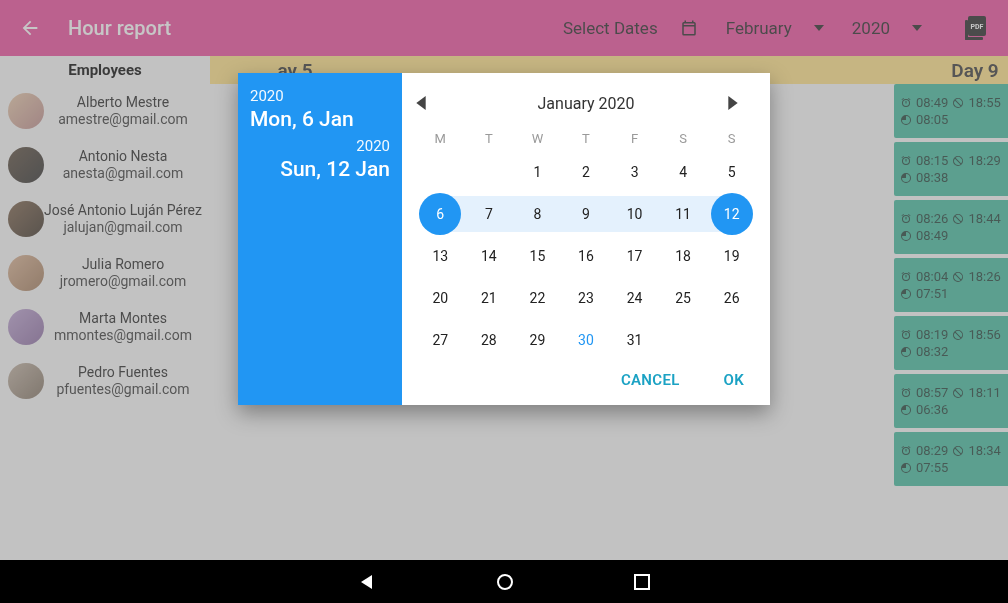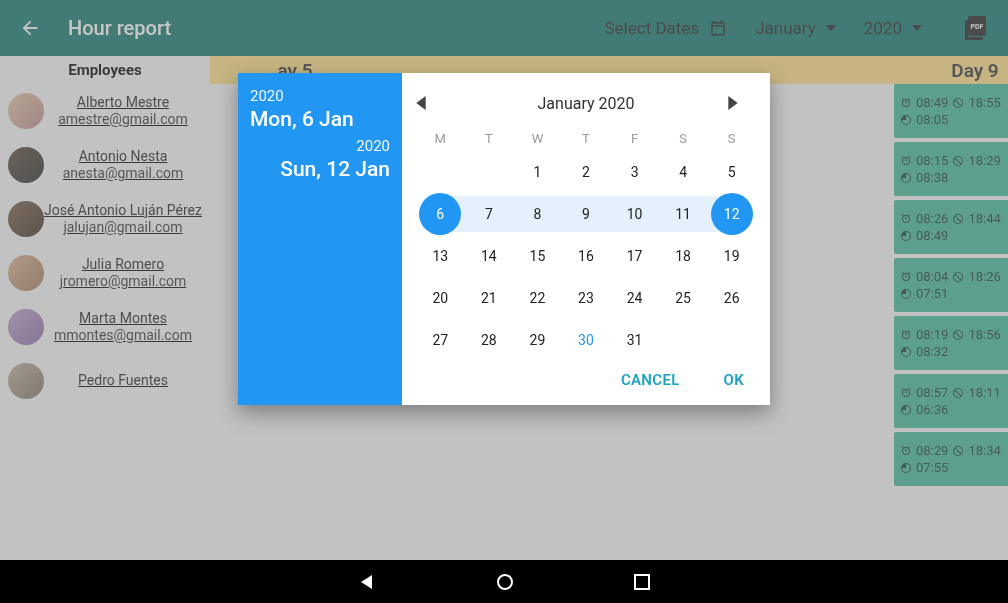--- a/index.html
+++ b/index.html
@@ -1,27 +1,27 @@
 <!DOCTYPE html>
 <html><head>
 <meta charset="utf-8">
 <style>
 * { margin:0; padding:0; box-sizing:border-box; font-family:Roboto,Arial,sans-serif; -webkit-font-smoothing:antialiased; }
 html,body { width:1008px; height:603px; background:#000; overflow:hidden; }
 .app { width:1008px; height:560px; background:#f8f8f8; position:relative; }
-.topbar { height:56px; background:#0f766e; display:flex; align-items:center; padding:0 16px; color:#fff; }
+.topbar { height:56px; background:#ec4899; display:flex; align-items:center; padding:0 16px; color:#fff; }
 .topbar .back { width:28px; height:28px; display:flex; align-items:center; justify-content:center; margin-right:24px; }
 .topbar .title { font-size:20px; font-weight:500; flex:1; }
 .topbar .selects { display:flex; align-items:center; gap:8px; color:#1f1f1f; font-size:17px; }
-.topbar .sel { display:flex; align-items:center; gap:10px; padding:0 10px; }
+.topbar .sel { display:flex; align-items:center; gap:22px; padding:0 10px; }
 .pdfbox { width:32px; height:32px; margin-left:20px; display:flex; align-items:center; justify-content:center; }
 .content { display:flex; height:578px; }
 .side { width:210px; flex:0 0 210px; }
 .side-head { height:28px; display:flex; align-items:center; justify-content:center; font-weight:700; font-size:15px; }
-.emp { display:flex; align-items:center; height:54px; padding:0 8px; gap:0;text-decoration:underline; }
+.emp { display:flex; align-items:center; height:54px; padding:0 8px; gap:0; }
 .avatar { width:36px; height:36px; border-radius:50%; flex:0 0 36px; background:#ccc; }
 .emp .txt { flex:1; text-align:center; font-size:14px; line-height:1.25; color:#222; }
 .emp .txt .mail { display:block; font-size:14px; color:#333; }
 .grid { flex:1; overflow:hidden; display:flex; }
 .daycol { flex:0 0 170px; min-width:170px; }
 .dayhead { height:28px; background:#ffe083; display:flex; align-items:center; justify-content:center; font-size:19px; font-weight:600; color:#333; }
 .cell { height:54px; margin:0 4px 4px 4px; background:#3fb89c; border-radius:2px; padding:4px 6px; font-size:13px; color:#1b3b32; display:flex; flex-direction:column; justify-content:center; gap:2px; }
 .cell .row { display:flex; align-items:center; gap:4px; white-space:nowrap; overflow:hidden; }
 .overlay { position:absolute; inset:0; background:rgba(128,128,128,.45); display:flex; align-items:flex-start; justify-content:center; }
 .picker { width:532px; margin-top:73px; background:#fff; display:flex; box-shadow:0 8px 20px rgba(0,0,0,.35); }
@@ -66,21 +66,21 @@
     <div class="selects">
       <div class="sel">
         <span>Select Dates</span>
         <span>
             <svg width="18" height="18" viewBox="0 0 24 24">
               <path fill="#1f1f1f" d="M19 4h-1V2h-2v2H8V2H6v2H5a2 2 0 0 0-2 2v14a2 2 0 0 0 2 2h14a2 2 0 0 0 2-2V6a2 2 0 0 0-2-2zm0 16H5V10h14v10zm0-12H5V6h14v2z"></path>
             </svg>
           </span>
       </div>
       <div class="sel">
-        <span>January</span>
+        <span>February</span>
         <span>
             <svg width="10" height="6" viewBox="0 0 10 6">
               <path d="M0 0l5 6 5-6z" fill="#1f1f1f"></path>
             </svg>
           </span>
       </div>
       <div class="sel">
         <span>2020</span>
         <span>
             <svg width="10" height="6" viewBox="0 0 10 6">
@@ -118,21 +118,21 @@
           <div class="emp">
             <div class="avatar a4"></div>
             <div class="txt"><span>Julia Romero</span><span class="mail">jromero@gmail.com</span></div>
           </div>
           <div class="emp">
             <div class="avatar a5"></div>
             <div class="txt"><span>Marta Montes</span><span class="mail">mmontes@gmail.com</span></div>
           </div>
           <div class="emp">
             <div class="avatar a7"></div>
-            <div class="txt"><span>Pedro Fuentes</span></div>
+            <div class="txt"><span>Pedro Fuentes</span><span class="mail">pfuentes@gmail.com</span></div>
           </div>
         </div>
     </div>
     <div class="grid" id="day-grid">
         <div class="daycol">
           <div class="dayhead">ay 5</div>
         </div>
         <div class="daycol">
           <div class="dayhead"></div>
         </div>

